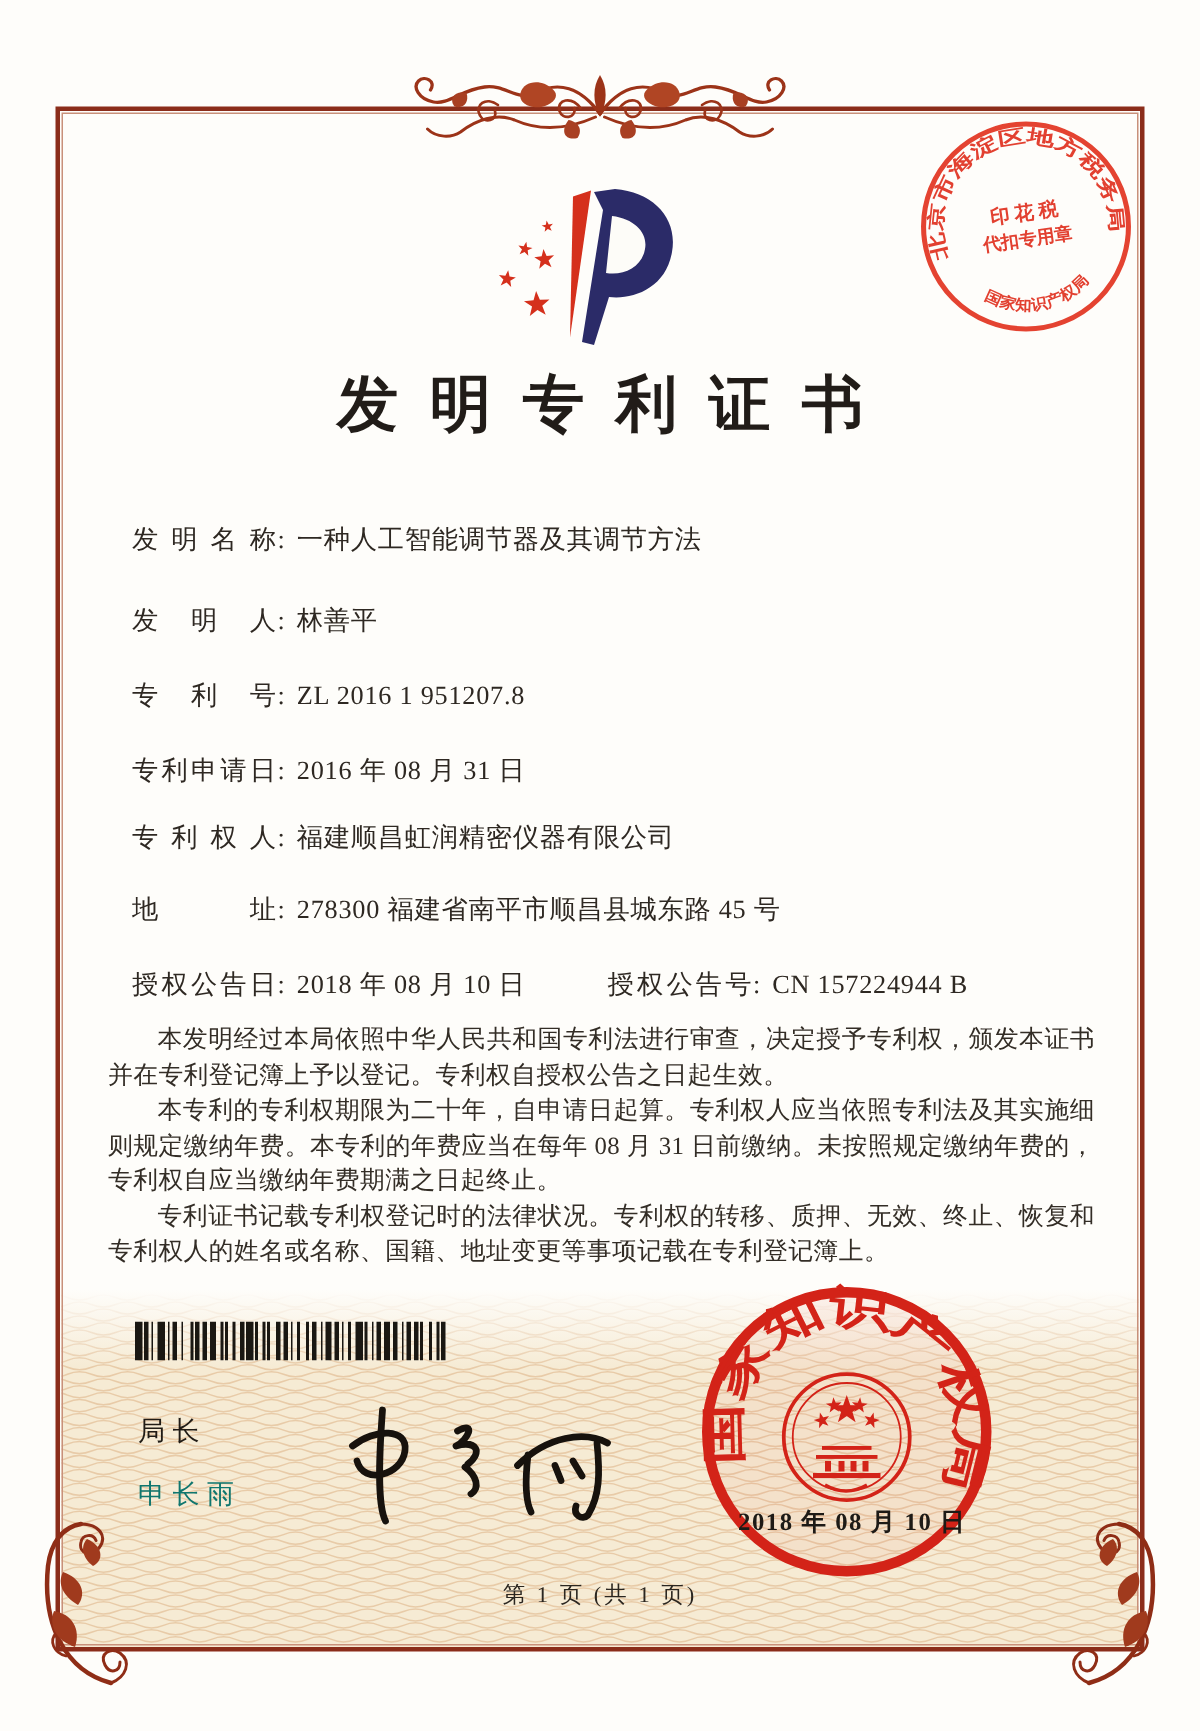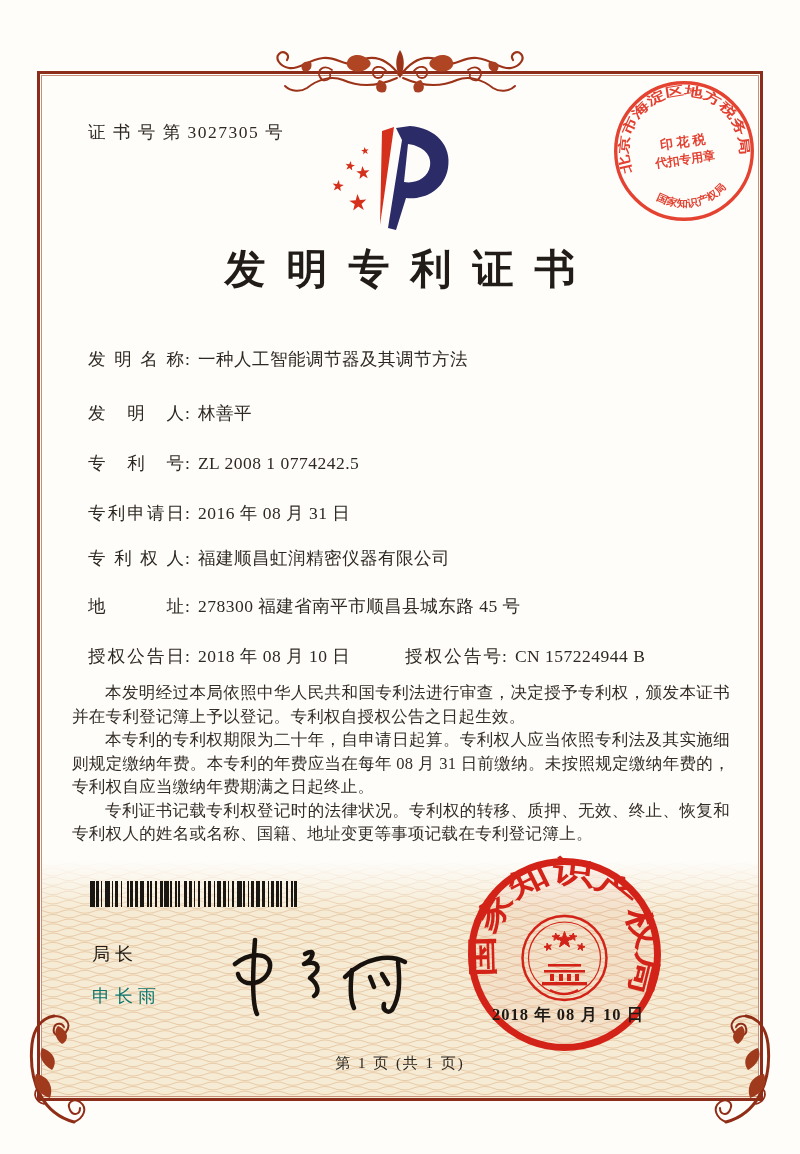--- a/index.html
+++ b/index.html
@@ -146,21 +146,20 @@
       <path d="M60,108 C30,100 14,70 18,30 C20,14 28,4 40,2" stroke-width="3"></path>
       <path d="M40,2 C52,2 58,10 52,18 C47,24 38,22 40,14 c1,-5 8,-6 10,-1" stroke-width="2"></path>
       <path d="M60,108 C70,104 74,94 66,88 C60,84 52,88 56,96 c3,6 10,5 10,-2" stroke-width="2"></path>
       <path d="M30,90 c-8,-2 -12,-10 -6,-16 c6,-5 14,0 10,8" stroke-width="1.8"></path>
       <path d="M22,60 C34,62 40,72 36,84 C24,80 18,70 22,60" fill="#a03a1d" stroke="none"></path>
       <path d="M28,34 C40,38 44,48 38,56 C28,50 24,42 28,34" fill="#a03a1d" stroke="none"></path>
       <path d="M44,12 C54,16 56,26 48,30 C40,24 40,16 44,12" fill="#a03a1d" stroke="none"></path>
     </g>
   </svg>
 
-  <div class="cert-no">证 书 号 第 3027305 号</div>
 
   <svg class="logo" viewBox="0 0 126 106">
     <polygon fill="#d5301c" points="34.4,23.0 35.8,25.6 38.6,25.2 36.6,27.3 37.8,29.9 35.2,28.6 33.1,30.5 33.6,27.7 31.1,26.3 33.9,25.8"></polygon>
     <polygon fill="#d5301c" points="20.9,37.1 21.4,40.6 25.0,41.3 21.8,42.9 22.2,46.5 19.7,44.0 16.4,45.5 18.0,42.3 15.6,39.7 19.1,40.2"></polygon>
     <polygon fill="#d5301c" points="32.3,42.0 34.4,46.6 39.4,46.2 35.7,49.6 37.7,54.2 33.3,51.8 29.5,55.1 30.4,50.1 26.2,47.5 31.1,46.9"></polygon>
     <polygon fill="#d5301c" points="8.8,56.1 9.7,60.3 13.9,61.0 10.2,63.1 10.8,67.3 7.7,64.4 3.8,66.3 5.6,62.4 2.6,59.4 6.9,59.9"></polygon>
     <polygon fill="#d5301c" points="27.4,70.0 29.9,75.9 36.3,75.6 31.5,79.9 33.8,85.9 28.3,82.6 23.2,86.6 24.7,80.3 19.3,76.8 25.7,76.2"></polygon>
     <polygon points="52,7 64,3 50,101" fill="#d5301c"></polygon>
     <path d="M66,4 L80,2 C106,4 122,22 118,44 C114,68 92,76 76,74 L66,106 L58,104 L72,16 Z" fill="#2b2b68"></path>
     <path d="M78,20 C94,22 102,32 100,42 C98,54 86,60 74,58 Z" fill="#fdfcf8"></path>
@@ -170,21 +169,21 @@
     <span class="title">发明专利证书</span>
   </div>
 
   <div class="row" style="top:347px">
     <span class="rl">发明名称</span><span class="colon">:</span><span class="rv">一种人工智能调节器及其调节方法</span>
   </div>
   <div class="row" style="top:401px">
     <span class="rl">发明人</span><span class="colon">:</span><span class="rv">林善平</span>
   </div>
   <div class="row" style="top:451px">
-    <span class="rl">专利号</span><span class="colon">:</span><span class="rv">ZL 2008 1 0774242.5</span>
+    <span class="rl">专利号</span><span class="colon">:</span><span class="rv">ZL 2016 1 951207.8</span>
   </div>
   <div class="row" style="top:501px">
     <span class="rl">专利申请日</span><span class="colon">:</span><span class="rv">2016 年 08 月 31 日</span>
   </div>
   <div class="row" style="top:546px">
     <span class="rl">专利权人</span><span class="colon">:</span><span class="rv">福建顺昌虹润精密仪器有限公司</span>
   </div>
   <div class="row" style="top:594px">
     <span class="rl">地址</span><span class="colon">:</span><span class="rv">278300 福建省南平市顺昌县城东路 45 号</span>
   </div>

